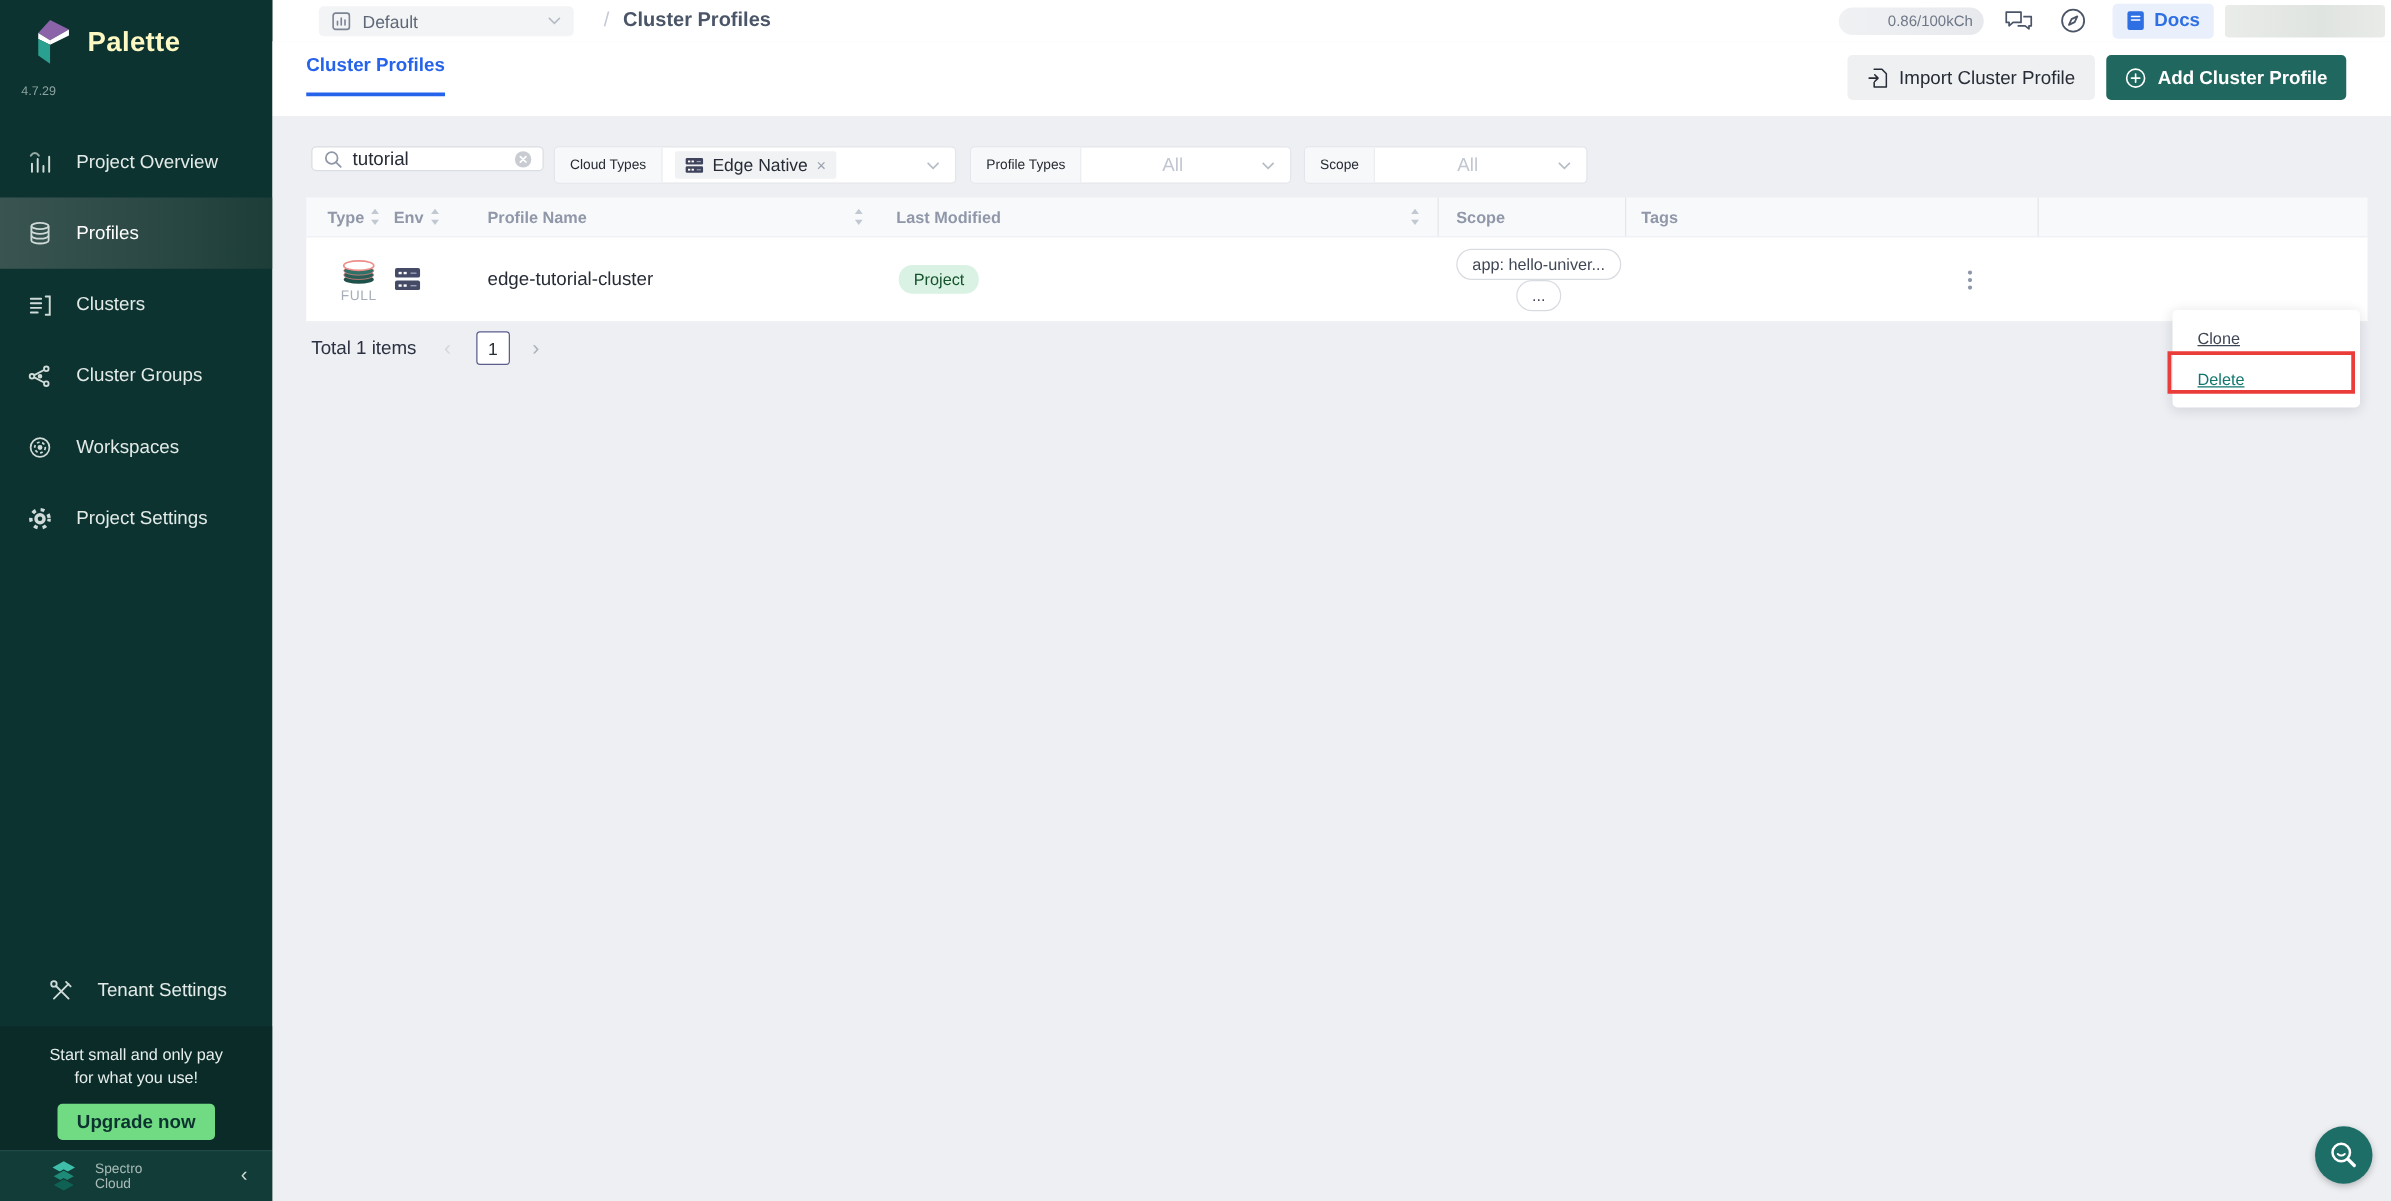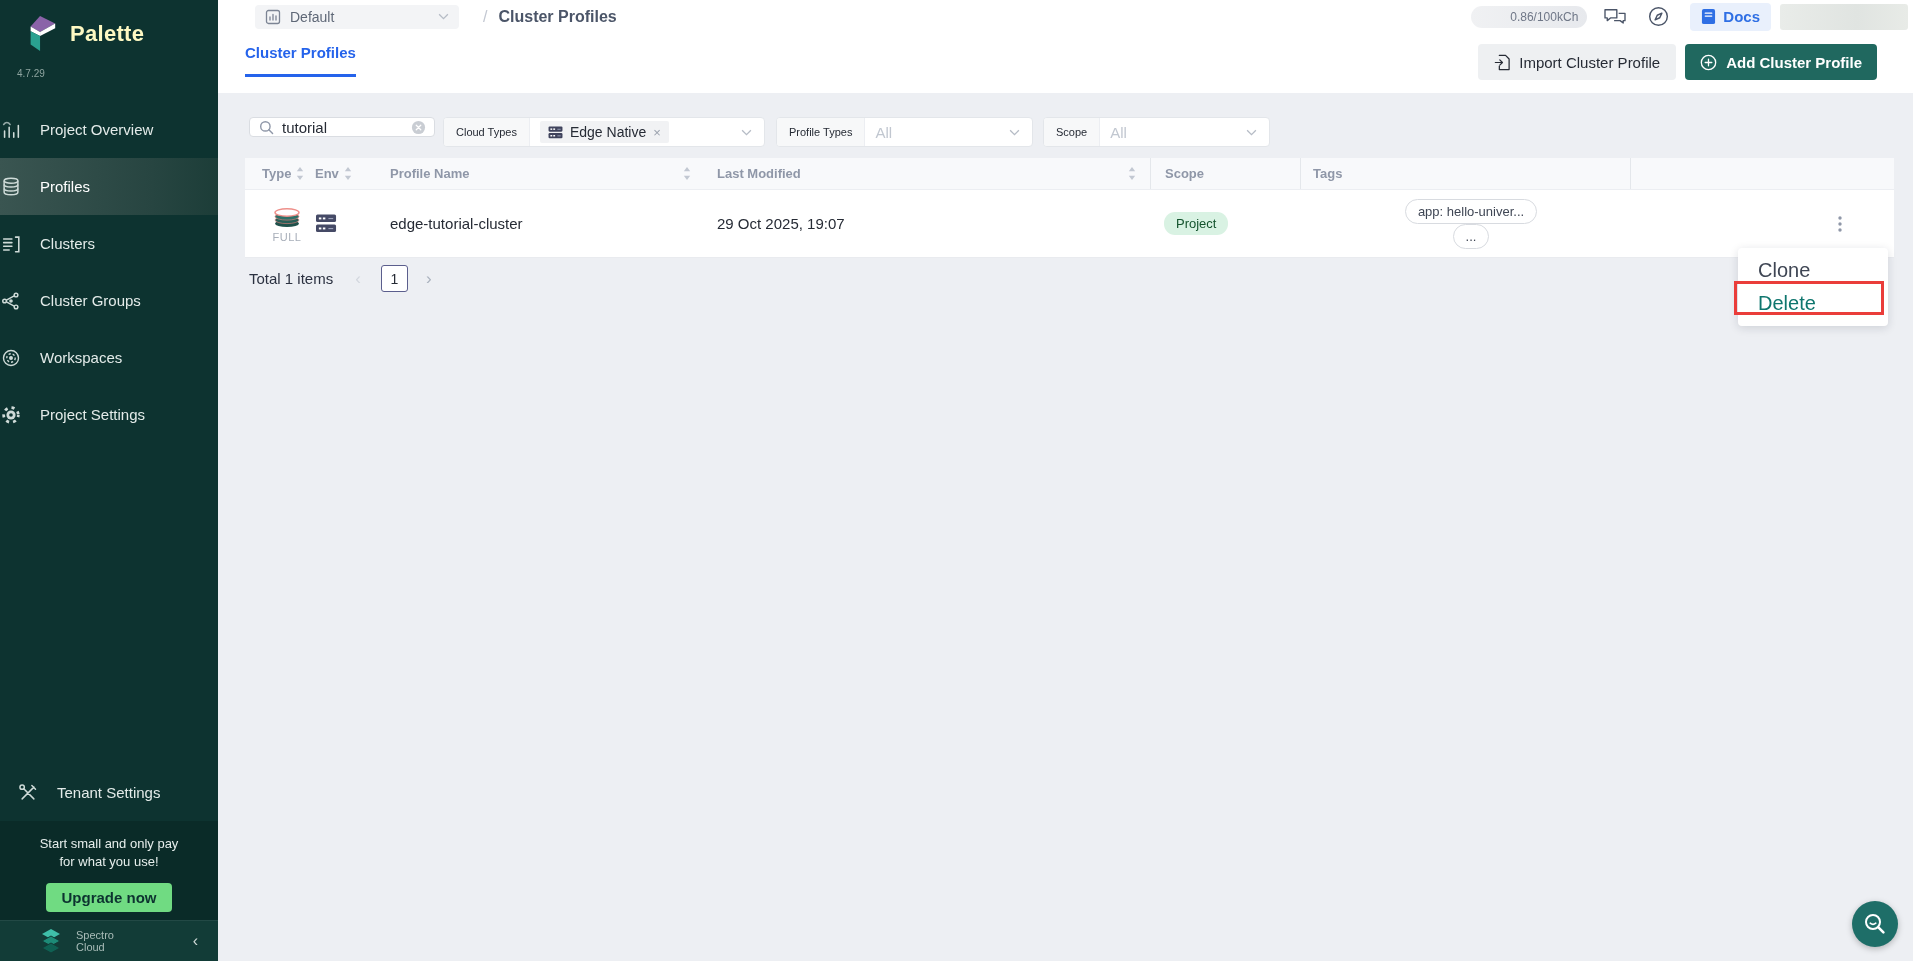--- a/index.html
+++ b/index.html
@@ -6,21 +6,21 @@
   html,body { width:1913px; height:961px; overflow:hidden;
     font-family:"Liberation Sans", sans-serif; background:#edeff3; }
   .app { display:flex; width:100%; height:100%; }
 
   
   .sidebar { position:relative; width:218px; height:100%; background:#0d3330; color:#e8efed; flex:0 0 218px; }
   .logo-row { display:flex; align-items:center; gap:12px; padding:14px 0 0 24px; }
   .logo-text { font-size:22px; font-weight:bold; color:#fef9c3; letter-spacing:.3px; }
   .version { font-size:10px; color:#8da49f; padding:14px 0 0 17px; }
   .nav { margin-top:22px; }
-  .nav-item { display:flex; align-items:center; gap:18px; height:57px; font-size:15px; color:#e3ebe9; cursor:pointer; }
+  .nav-item { display:flex; align-items:center; gap:18px; height:57px; padding-left:21px; font-size:15px; color:#e3ebe9; cursor:pointer; }
   .nav-item .nicon { width:22px; height:22px; color:#cfdbd8; flex:0 0 22px; }
   .nav-item.active { background:linear-gradient(90deg,#3a5551 0%, #274541 70%, #1c3d38 100%); color:#ffffff; }
   .tenant { position:absolute; left:17px; top:764px; width:100%; }
   .promo { position:absolute; left:0; top:821px; width:100%; height:99px; background:#0a2b28; text-align:center; padding-top:14px; }
   .promo-line { font-size:13px; color:#e6eeec; line-height:18px; }
   .upgrade-btn { margin-top:12px; display:inline-block; background:#70db82; color:#0d3330; font-size:15px; font-weight:bold; border:none; border-radius:4px; padding:6px 15px; cursor:pointer; }
   .side-footer { position:absolute; left:0; top:920px; width:100%; height:41px; background:#123c37; border-top:1px solid rgba(255,255,255,.07); display:flex; align-items:center; padding:0 14px 0 36px; }
   .footer-brand { display:flex; align-items:center; gap:10px; flex:1; }
   .footer-brand-text { font-size:11px; color:#a9bcb8; line-height:12px; }
   .collapse { color:#cfd9d6; font-size:16px; cursor:pointer; padding:2px 6px; }
@@ -49,21 +49,21 @@
 
   .content { position:relative; flex:1; background:#edeff3; }
 
   
   .filters { position:absolute; left:31px; top:24px; display:flex; }
   .searchbox { width:186px; height:20px; background:#fff; border:1px solid #dadde2; border-radius:4px; display:flex; align-items:center; padding:0 8px 0 9px; }
   .searchbox input { border:none; outline:none; flex:1; min-width:0; font-size:15px; color:#262b35; font-family:inherit; margin-left:8px; background:transparent; }
   .filter-group { height:30px; background:#fff; border:1px solid #e3e6ea; border-radius:4px; display:flex; align-items:center; overflow:hidden; }
   .fg-cloud { width:322px; margin-left:8px; } .fg-ptypes { width:257px; margin-left:11px; } .fg-scope { width:227px; margin-left:10px; }
   .fg-label { height:100%; display:flex; align-items:center; padding:0 12px; background:#f7f8f9; border-right:1px solid #eceef2; font-size:11px; color:#262b35; white-space:nowrap; }
-  .fg-value { flex:1; display:flex; align-items:center; padding:0 10px; gap:8px; }
+  .fg-value { flex:1; display:flex; align-items:center; padding:0 10px; gap:8px;text-align:center; }
   .fg-placeholder { font-size:15px; color:#c1c7d0; flex:1; }
   .fg-chevron { margin-left:auto; color:#b6bcc6; padding-right:2px; }
   .sel-tag { display:flex; align-items:center; gap:7px; background:#f1f2f4; border-radius:2px; height:22px; padding:0 8px; font-size:14px; color:#262b35; }
   .sel-tag .x { color:#9aa1ad; font-size:13px; cursor:pointer; }
 
   
   .tbl { position:absolute; left:27px; top:65px; width:1649px; }
   .tbl-head, .tbl-row { display:grid; grid-template-columns:70px 60px 330px 445px 150px 330px 1fr; }
   .tbl-head { background:#f8f9fb; height:32px; border-bottom:1px solid #eceef2; }
   .th { display:flex; align-items:center; font-size:13px; font-weight:bold; color:#8f97a8; }
@@ -87,21 +87,21 @@
 
   
   .pager { position:absolute; left:31px; top:172px; display:flex; align-items:center; }
   .pager-total { font-size:15px; color:#2b3140; }
   .pg-prev { margin-left:22px; color:#d3d7de; font-size:17px; cursor:default; }
   .pg-page { margin-left:20px; width:27px; height:27px; border:1px solid #5b5e8d; border-radius:3px; background:#fff; display:flex; align-items:center; justify-content:center; font-size:14px; color:#262b35; cursor:pointer; }
   .pg-next { margin-left:18px; color:#a9b1bd; font-size:17px; cursor:pointer; }
 
   
   .ctx-menu { position:absolute; left:1520px; top:155px; width:150px; background:#fff; border-radius:4px; box-shadow:0 2px 10px rgba(20,30,50,.14); padding:6px 0; z-index:5; }
-  .ctx-item { height:33px; display:flex; align-items:center; padding-left:20px; font-size:20px; color:#3f4654; cursor:pointer; }
+  .ctx-item { height:33px; display:flex; align-items:center; padding-left:20px; font-size:13px; color:#3f4654; cursor:pointer;text-decoration:underline; }
   .ctx-item.danger { color:#0f766e; }
   .annotation-box { position:absolute; left:1516px; top:188px; width:150px; height:34px; border:3px solid #ea3d3a; z-index:6; pointer-events:none; }
 
   
   .help-fab { position:absolute; left:1634px; top:808px; width:46px; height:46px; border-radius:50%; background:#1e6e68; border:none; cursor:pointer; display:flex; align-items:center; justify-content:center; box-shadow:0 2px 6px rgba(0,0,0,.25); }
 
   svg { display:block; }
 </style>
 </head>
 <body>
@@ -427,21 +427,20 @@
                   <rect x="4" y="4.7" width="2.6" height="2" fill="#fff"></rect>
                   <rect x="8.2" y="4.7" width="2.6" height="2" fill="#fff"></rect>
                   <rect x="4" y="15.2" width="2.6" height="2" fill="#fff"></rect>
                   <rect x="8.2" y="15.2" width="2.6" height="2" fill="#fff"></rect>
                   <rect x="14" y="5.2" width="5" height="1.2" fill="#9aa0b8"></rect>
                   <rect x="14" y="15.7" width="5" height="1.2" fill="#9aa0b8"></rect>
                 </svg>
             </span>
           </div>
           <div class="cell-name">edge-tutorial-cluster</div>
-          <div class="cell-mod">29 Oct 2025, 19:07</div>
           <div class="cell-scope">
             <span class="scope-badge">Project</span>
           </div>
           <div class="cell-tags">
             <span class="tag-pill">app: hello-univer...</span>
             <span class="tag-pill">...</span>
           </div>
           <div class="cell-actions">
             <button class="dots-btn">
               <span>

